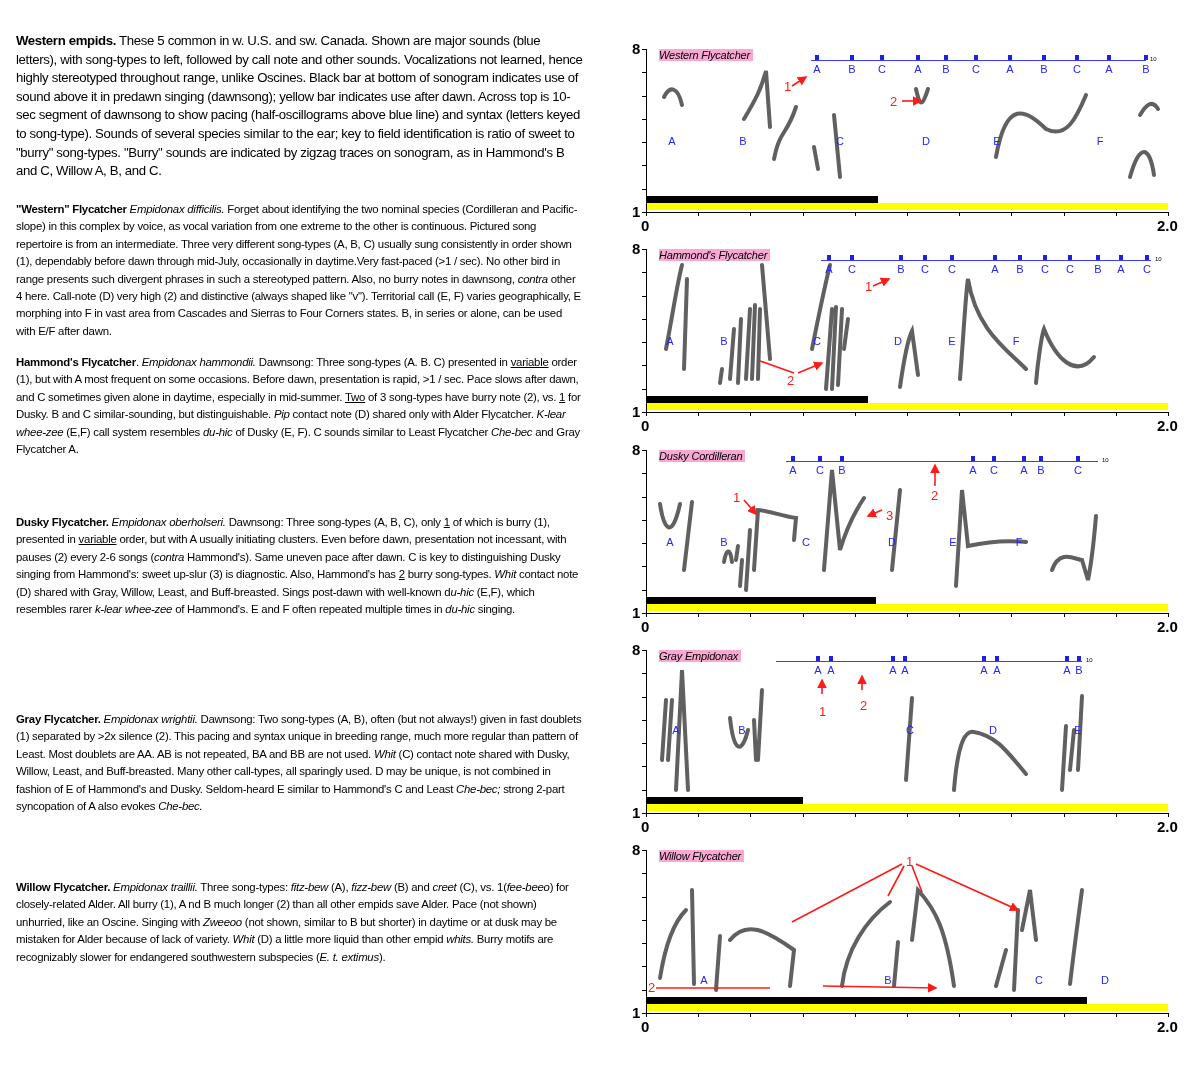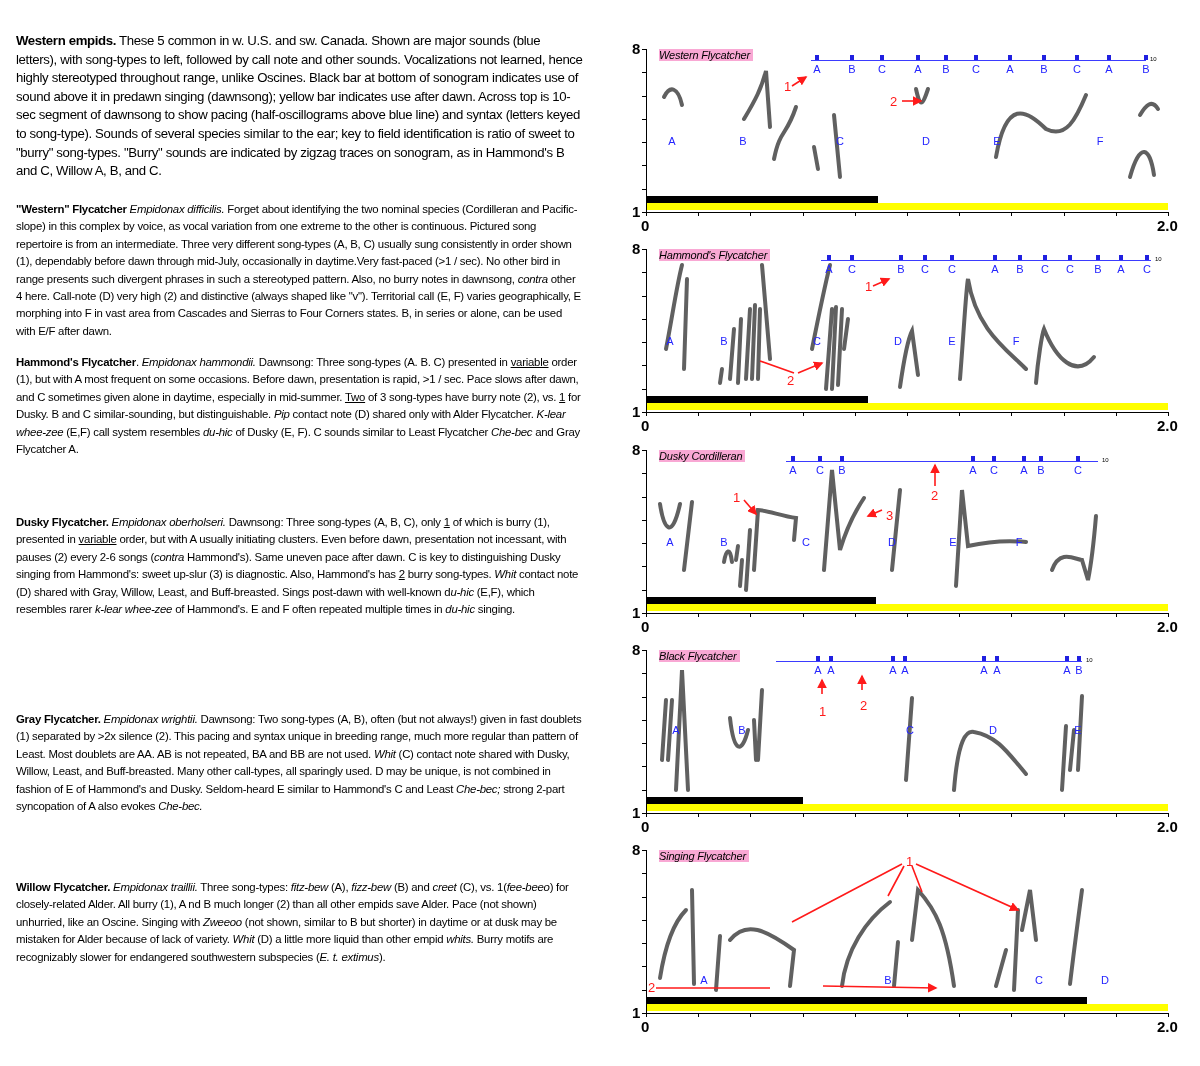--- a/index.html
+++ b/index.html
@@ -360,21 +360,21 @@
         <div class="anno" style="left:214px;top:48px;color:#ff1a1a;">2</div>
         <svg class="overlay" width="522" height="163">
           <path d="M176,44 L176,30" fill="none" stroke="#ff1a1a" stroke-width="1.6" marker-end="url(#ah3)"></path>
           <path d="M216,40 L216,26" fill="none" stroke="#ff1a1a" stroke-width="1.6" marker-end="url(#ah3)"></path>
           <defs>
             <marker id="ah3" markerWidth="6" markerHeight="6" refX="5" refY="3" orient="auto">
               <path d="M0,0 L6,3 L0,6 Z" fill="#ff1a1a"></path>
             </marker>
           </defs>
         </svg>
-        <div class="species-title">Black Flycatcher</div>
+        <div class="species-title">Gray Empidonax</div>
       </div>
     </div>
     <div class="panel" style="top:841px;">
       <div class="plot">
         <svg class="overlay" width="522" height="163">
           <path d="M14,128 C20,90 30,70 40,60 M46,40 L48,134" fill="none" stroke="#333" stroke-width="4" stroke-linecap="round" opacity="0.78"></path>
           <path d="M70,140 L74,86 M84,90 C100,70 120,80 148,100 L144,136" fill="none" stroke="#333" stroke-width="4" stroke-linecap="round" opacity="0.78"></path>
           <path d="M196,136 C200,100 220,70 244,52 M248,136 L252,92 M266,90 L272,40 C290,60 300,80 308,136" fill="none" stroke="#333" stroke-width="4" stroke-linecap="round" opacity="0.78"></path>
           <path d="M350,136 L360,100 M368,140 L372,60 M376,80 L384,40 L390,90" fill="none" stroke="#333" stroke-width="4" stroke-linecap="round" opacity="0.78"></path>
           <path d="M424,134 C428,100 432,70 436,40" fill="none" stroke="#333" stroke-width="4" stroke-linecap="round" opacity="0.78"></path>
@@ -414,16 +414,16 @@
         <div class="anno" style="left:2px;top:130px;color:#ff1a1a;">2</div>
         <svg class="overlay" width="522" height="163">
           <path d="M256,14 L146,72 M258,16 L242,46 M266,16 L276,42 M270,14 L372,60" fill="none" stroke="#ff1a1a" stroke-width="1.6" marker-end="url(#ah4)"></path>
           <path d="M10,138 L124,138 M177,136 L290,138" fill="none" stroke="#ff1a1a" stroke-width="1.6" marker-end="url(#ah4)"></path>
           <defs>
             <marker id="ah4" markerWidth="6" markerHeight="6" refX="5" refY="3" orient="auto">
               <path d="M0,0 L6,3 L0,6 Z" fill="#ff1a1a"></path>
             </marker>
           </defs>
         </svg>
-        <div class="species-title">Singing Flycatcher</div>
+        <div class="species-title">Willow Flycatcher</div>
       </div>
     </div>
   </div>
 
 </body></html>

